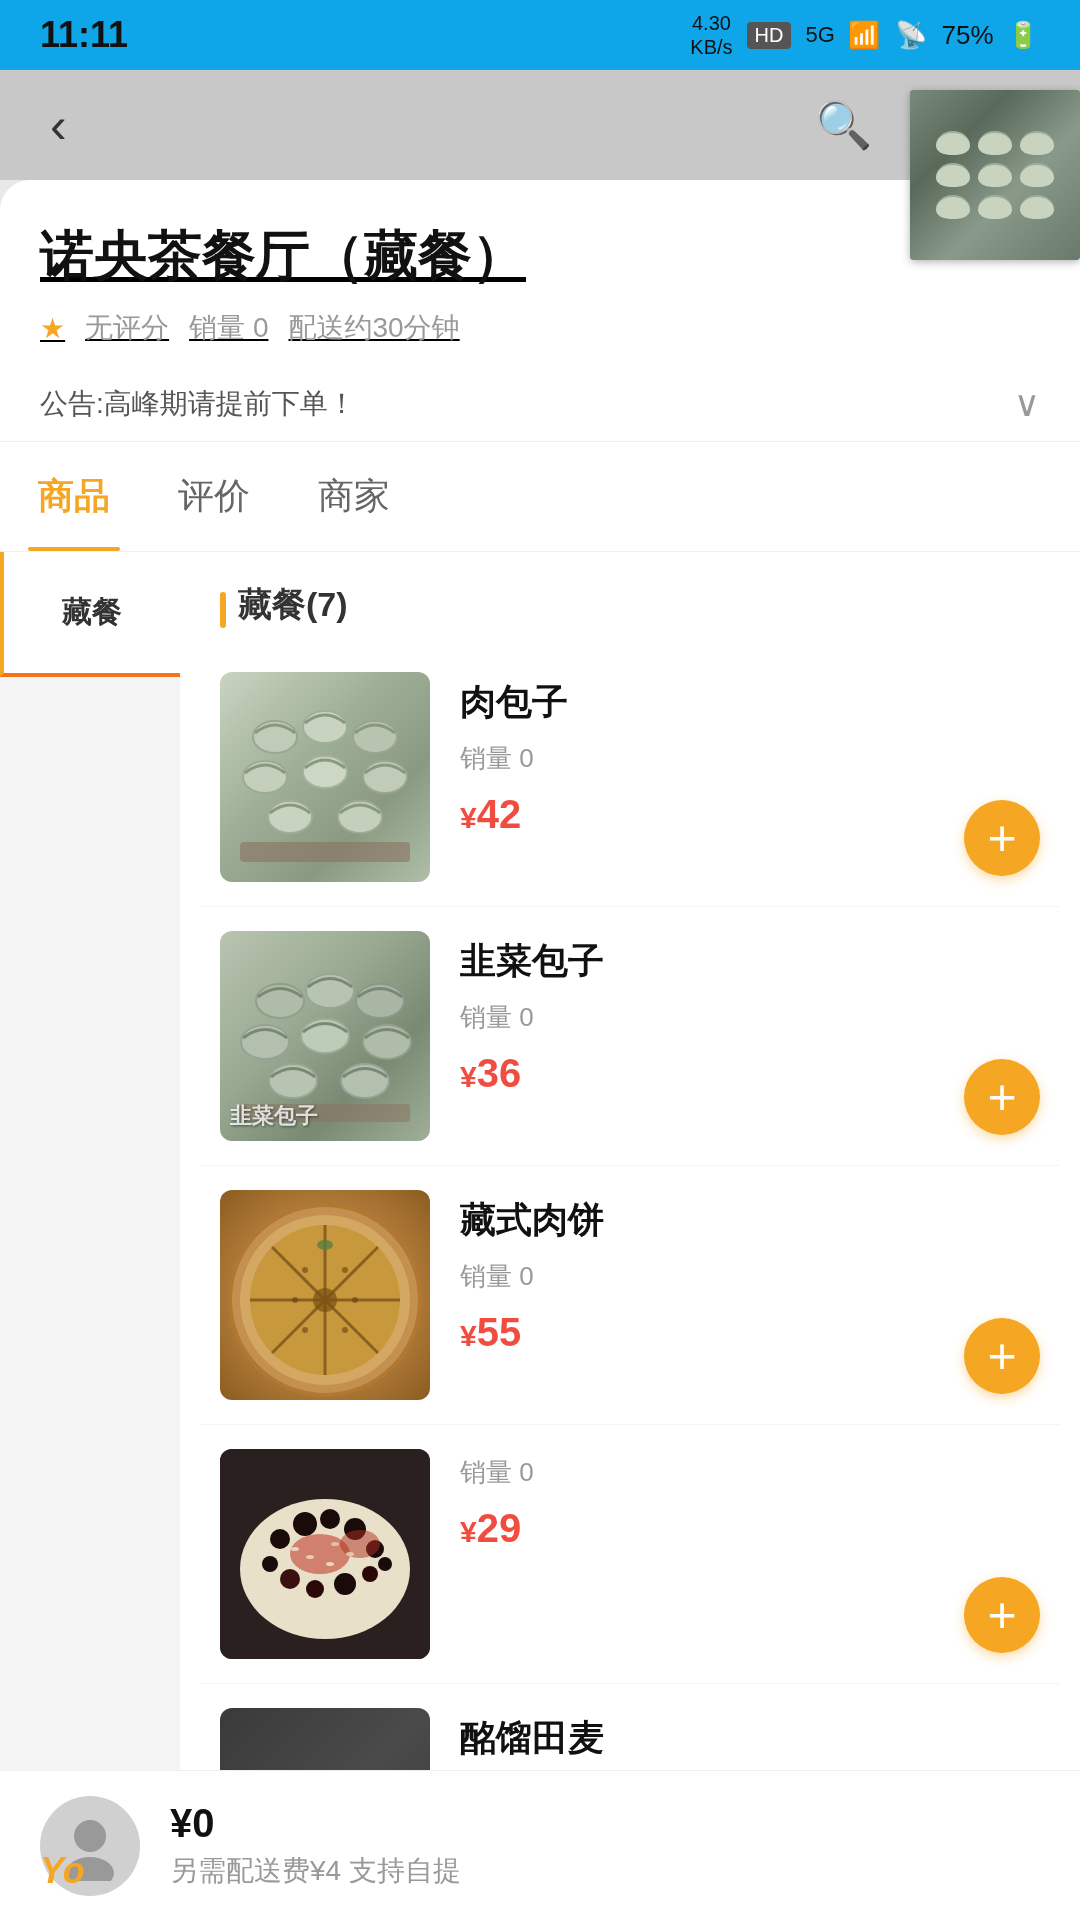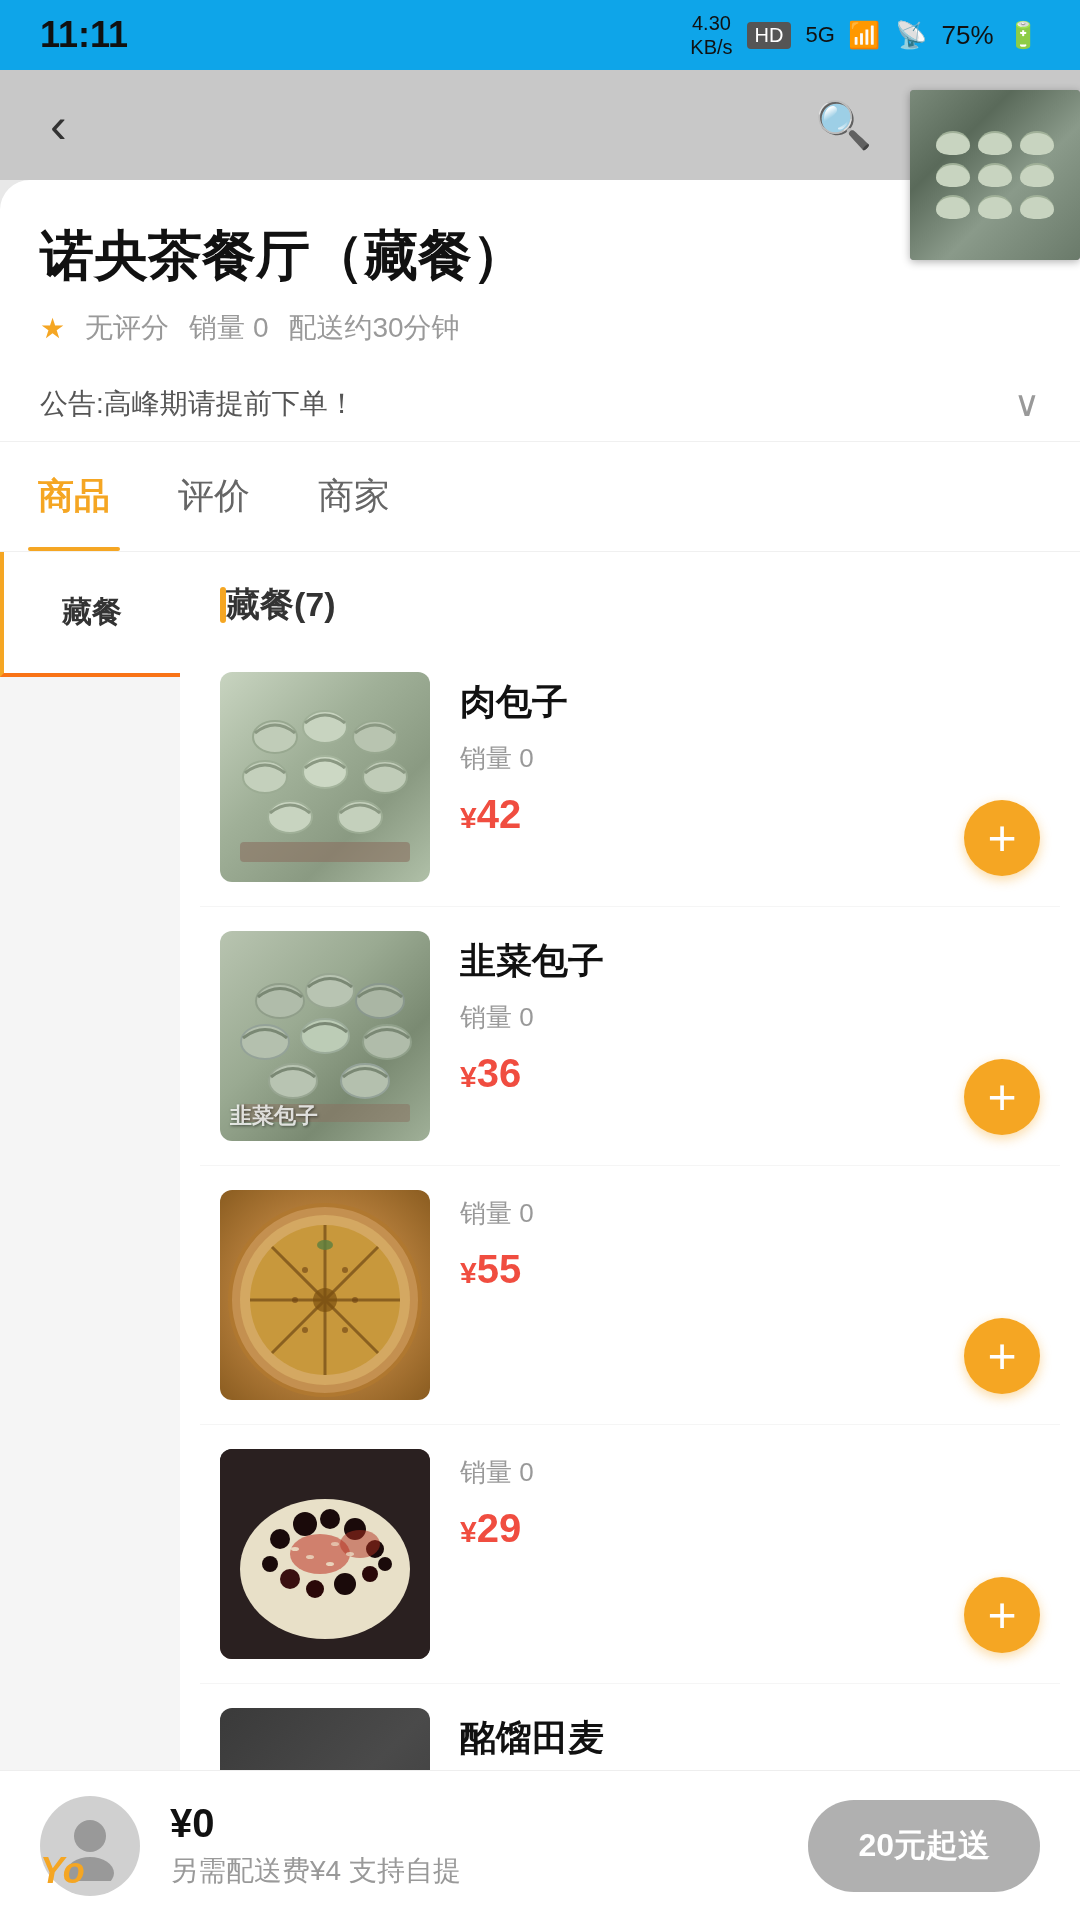--- a/index.html
+++ b/index.html
@@ -96,20 +96,21 @@
       margin-top: 0;
       position: relative;
       z-index: 5;
       padding-bottom: 180px;
     }
 
     
     .restaurant-header {
       padding: 40px 32px 0 40px;
       padding-right: 220px;
+      text-decoration: underline;
     }
     .restaurant-name {
       font-size: 54px;
       font-weight: 700;
       color: #111;
       margin-bottom: 16px;
     }
     .restaurant-meta {
       display: flex;
       align-items: center;
@@ -196,21 +197,22 @@
       border-left: 4px solid #f5a623;
     }
 
     
     .products-area {
       flex: 1;
       padding: 0 20px;
     }
     .section-header {
       display: flex;
-      align-items: center;
+      align-items: flex-end;
+      gap: 12px;
       padding: 30px 20px 20px 20px;
     }
     .section-bar {
       width: 6px;
       height: 36px;
       background: #f5a623;
       border-radius: 3px;
     }
     .section-title {
       font-size: 34px;
@@ -599,20 +601,21 @@
               <circle cx="85" cy="140" r="3" fill="#6a4010" opacity="0.6"></circle>
               <circle cx="125" cy="140" r="3" fill="#6a4010" opacity="0.6"></circle>
 
               <ellipse cx="105" cy="55" rx="8" ry="5" fill="#5a8040" opacity="0.8"></ellipse>
 
               <circle cx="105" cy="110" r="95" fill="none" stroke="#b07830" stroke-width="4"></circle>
             </svg>
           </div>
         </div>
         <div class="product-info">
+          <div class="product-name">藏式肉饼</div>
           <div class="product-sales">销量 0</div>
           <div class="product-price">
             <span class="yuan">¥</span><span>55</span>
           </div>
         </div>
         <div class="add-btn">+</div>
       </div>
 
       <div class="product-item">
         <div class="product-image">
@@ -677,16 +680,15 @@
   <div class="cart-avatar">
     <svg width="70" height="70" viewBox="0 0 70 70" xmlns="http://www.w3.org/2000/svg">
       <circle cx="35" cy="25" r="16" fill="#999"></circle>
       <ellipse cx="35" cy="62" rx="24" ry="16" fill="#999"></ellipse>
     </svg>
   </div>
   <div class="cart-price-info">
     <div class="cart-total">¥0</div>
     <div class="cart-sub">另需配送费¥4 支持自提</div>
   </div>
-  <div class="checkout-btn">20元起送</div>
 </div>
 
 <div class="watermark">Yo</div>
 
 </body></html>

